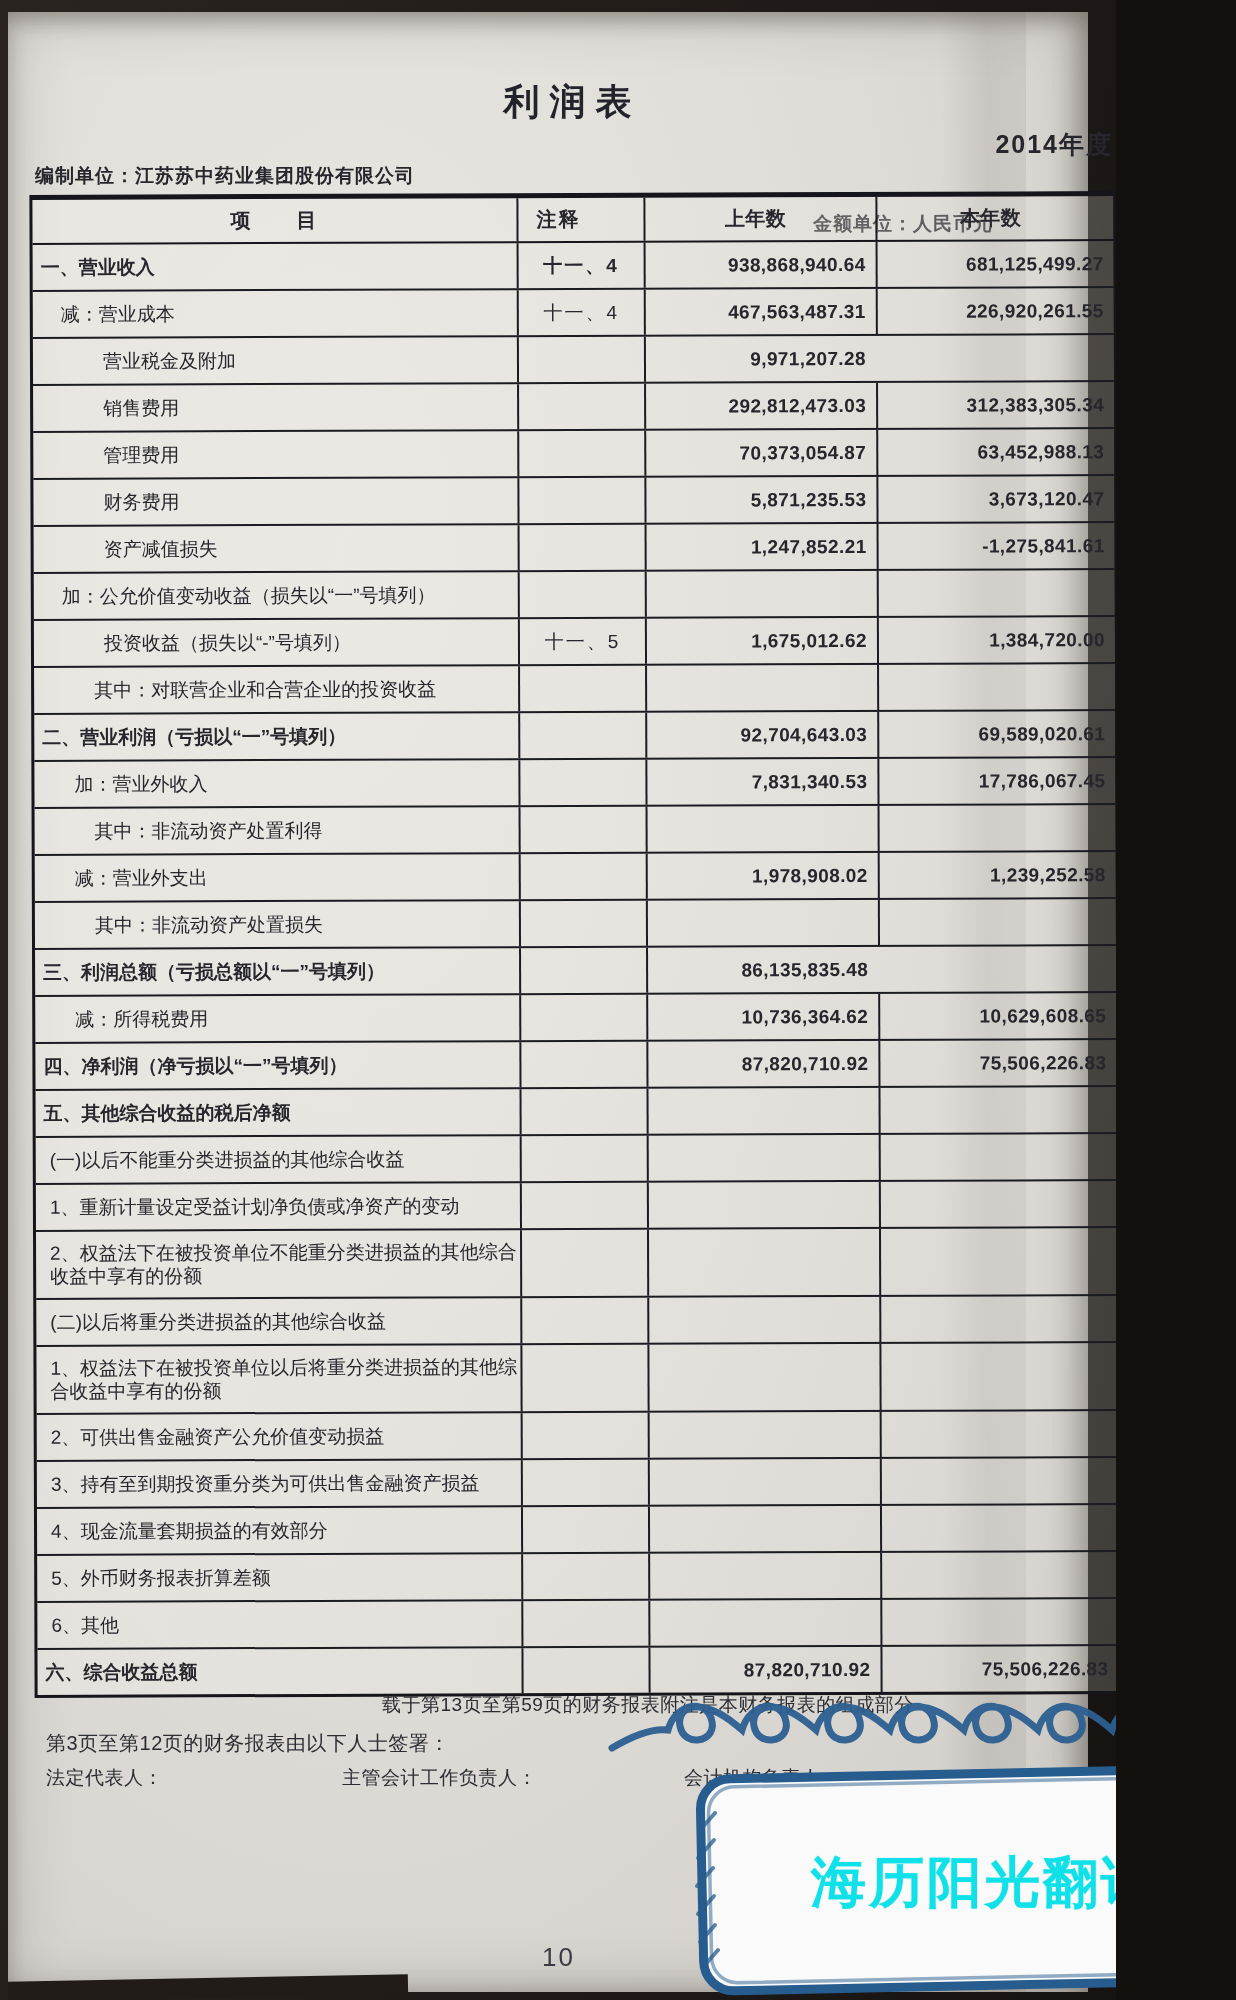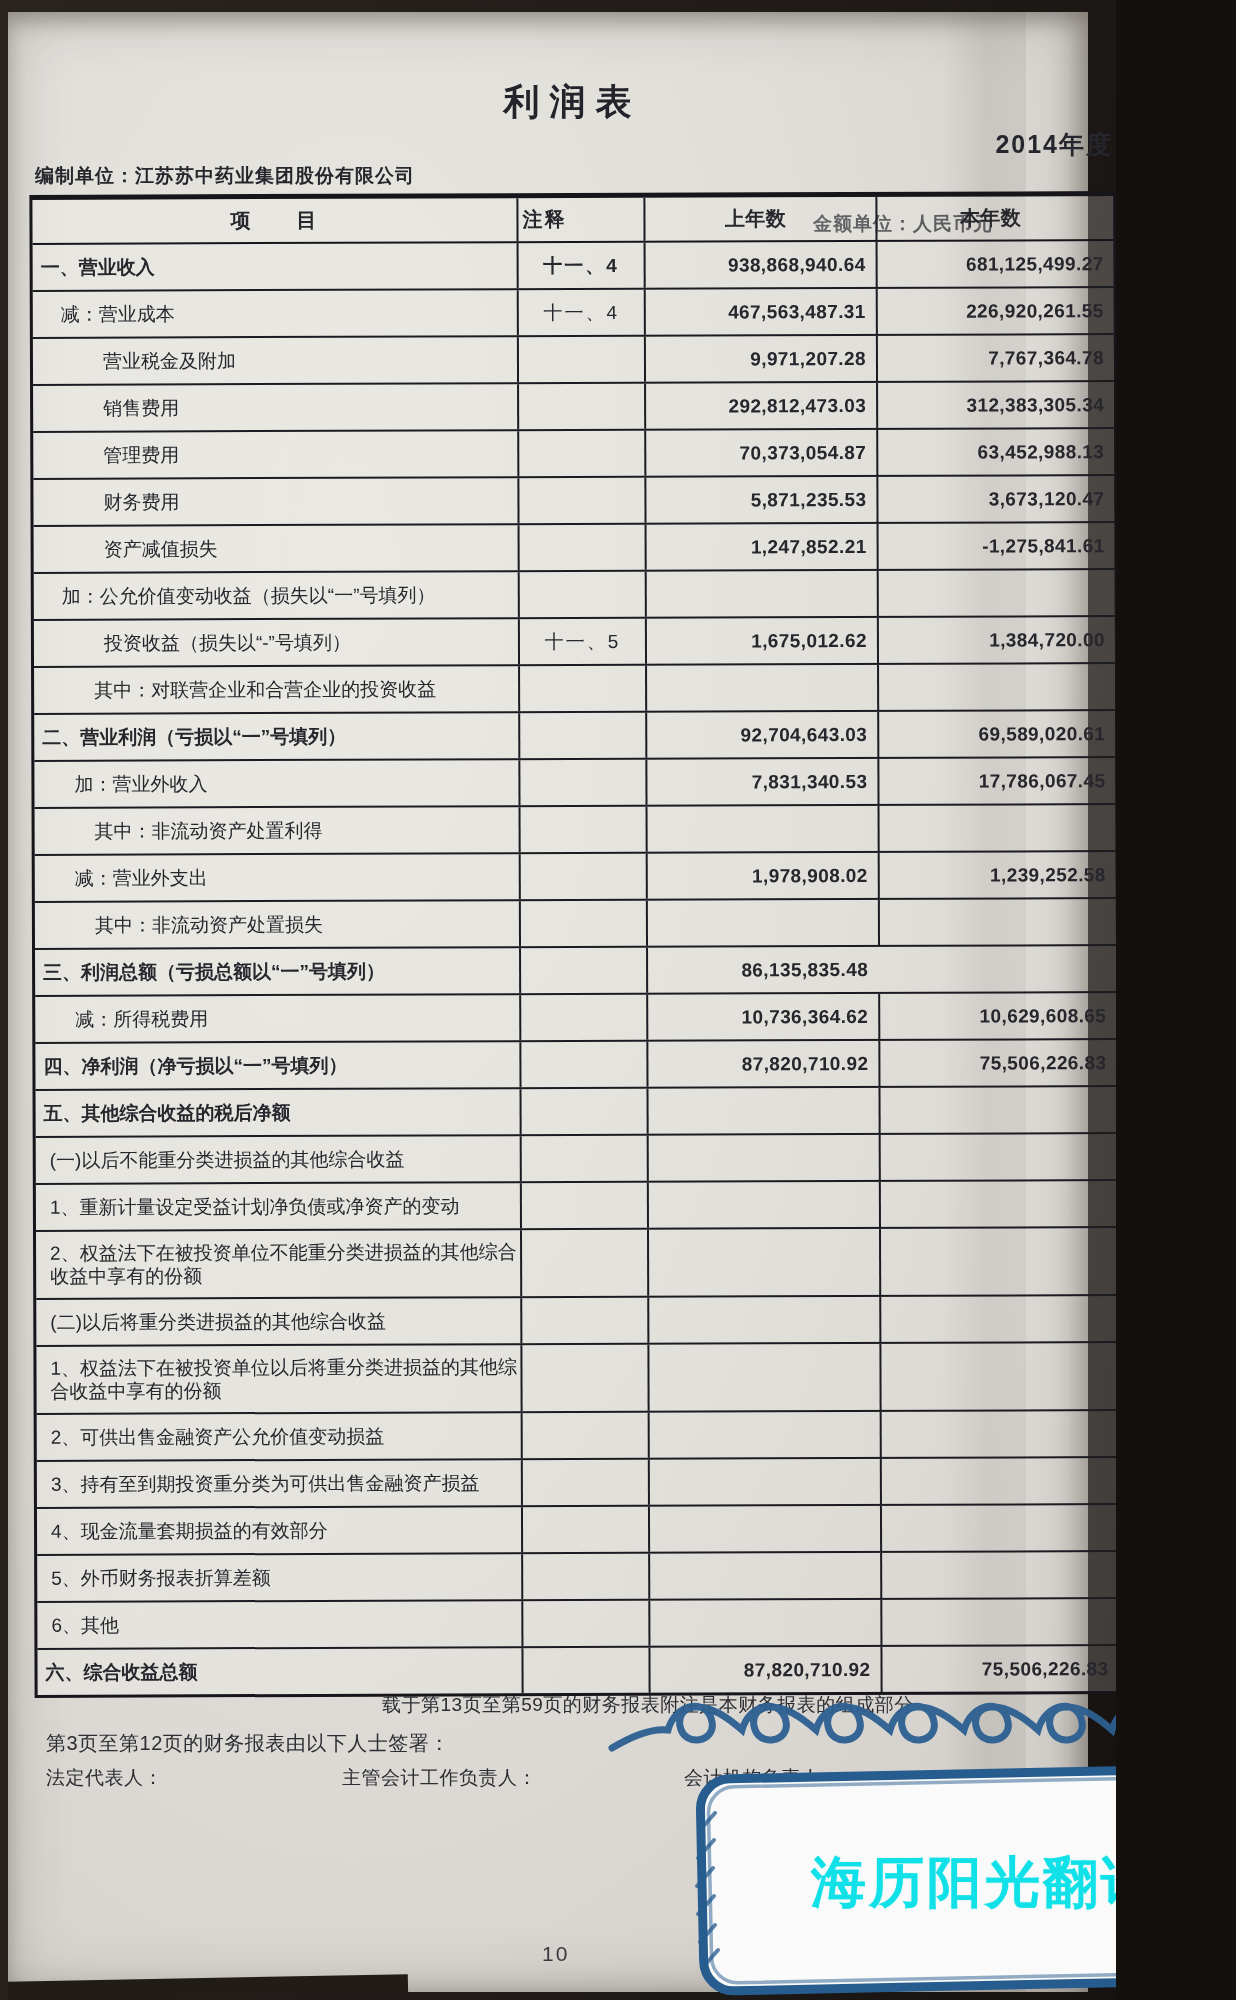--- a/index.html
+++ b/index.html
@@ -43,37 +43,37 @@
   }
   .t-row{display:grid;grid-template-columns:484px 127px 232px 238px;box-sizing:border-box;}
   .t-head{border-bottom:2px solid #15151b;}
   .t-head .cell{min-height:36px;font-size:20px;font-weight:700;display:flex;align-items:center;}
   .tbody .t-row{border-top:2px solid #1b1b22;}
   .tbody .t-row:first-child{border-top:none;}
   .cell{box-sizing:border-box;display:flex;align-items:center;min-height:45px;padding:10px 0;line-height:23px;font-size:19px;}
   .c-note,.c-cur,.c-prev{border-left:2px solid #1b1b22;}
   .c-item{justify-content:flex-start;}
   .t-head .c-item{justify-content:center;letter-spacing:2px;}
-  .t-head .c-note{justify-content:flex-start;padding-left:4px;}
+  .t-head .c-note{justify-content:flex-start;padding-left:18px;}
   .t-head .c-cur,.t-head .c-prev{justify-content:center;}
   .c-note{justify-content:center;letter-spacing:2px;}
   .c-cur,.c-prev{justify-content:flex-end;padding-right:10px;font-weight:600;letter-spacing:.4px;}
   .bold .cell{font-weight:700;}
   .ind-0 .c-item{padding-left:8px;}
   .ind-0_5 .c-item{padding-left:14px;}
   .ind-1 .c-item{padding-left:28px;}
   .ind-1_5 .c-item{padding-left:40px;}
   .ind-2 .c-item{padding-left:70px;}
   .ind-2_5 .c-item{padding-left:60px;}
   
   .footnote{position:absolute;left:374px;top:1680px;font-size:19px;letter-spacing:.5px;color:#2c2c33;}
   .sign-intro{position:absolute;left:38px;top:1718px;font-size:20px;letter-spacing:.5px;color:#2c2c33;}
   .sign-label{position:absolute;top:1753px;font-size:19px;letter-spacing:.5px;color:#2c2c33;}
   .sig-1{left:38px;} .sig-2{left:322px;margin-left:12px;} .sig-3{left:676px;}
-  .page-num{position:absolute;left:534px;top:1930px;font-size:21px;color:#3a3a40;letter-spacing:2px;}
+  .page-num{position:absolute;left:534px;top:1930px;font-size:26px;color:#3a3a40;letter-spacing:2px;}
   
   .decor-svg{position:absolute;left:0;top:0;width:1236px;height:2000px;pointer-events:none;}
   .wm-text{
     position:absolute;left:800px;top:1846px;width:370px;text-align:center;
     font-size:55px;font-weight:700;letter-spacing:3px;color:#10e0e8;
     text-shadow:0 0 1px rgba(16,224,232,.6);
   }
 </style>
 </head>
 <body>
@@ -104,21 +104,20 @@
           <div class="t-row ind-1">
         <div class="cell c-item">减：营业成本</div>
         <div class="cell c-note">十一、4</div>
         <div class="cell c-cur">467,563,487.31</div>
         <div class="cell c-prev">226,920,261.55</div>
       </div>
           <div class="t-row ind-2">
         <div class="cell c-item">营业税金及附加</div>
         <div class="cell c-note"></div>
         <div class="cell c-cur">9,971,207.28</div>
-        <div class="cell c-prev">7,767,364.78</div>
       </div>
           <div class="t-row ind-2">
         <div class="cell c-item">销售费用</div>
         <div class="cell c-note"></div>
         <div class="cell c-cur">292,812,473.03</div>
         <div class="cell c-prev">312,383,305.34</div>
       </div>
           <div class="t-row ind-2">
         <div class="cell c-item">管理费用</div>
         <div class="cell c-note"></div>

